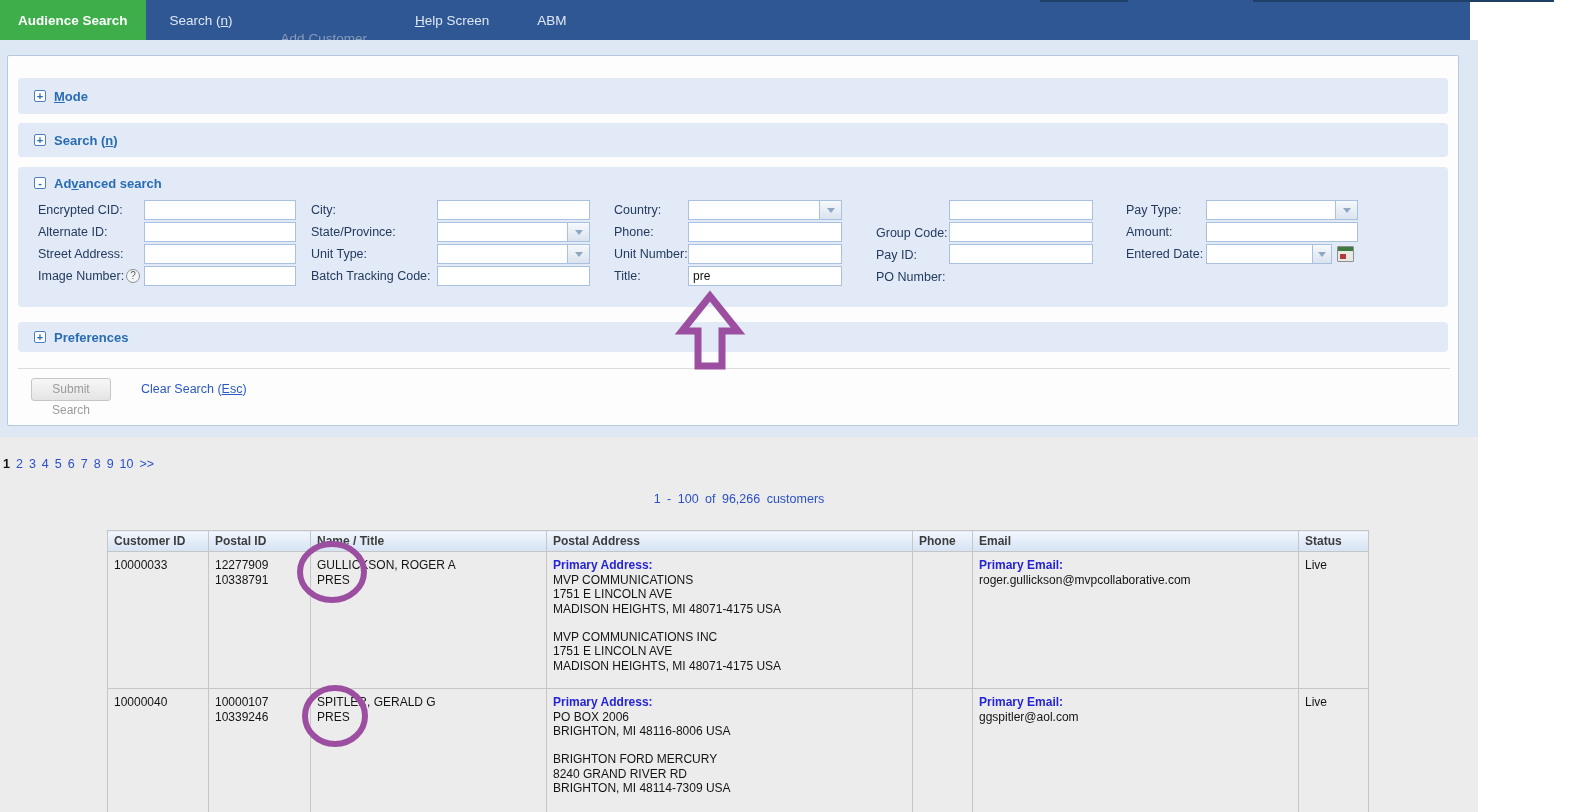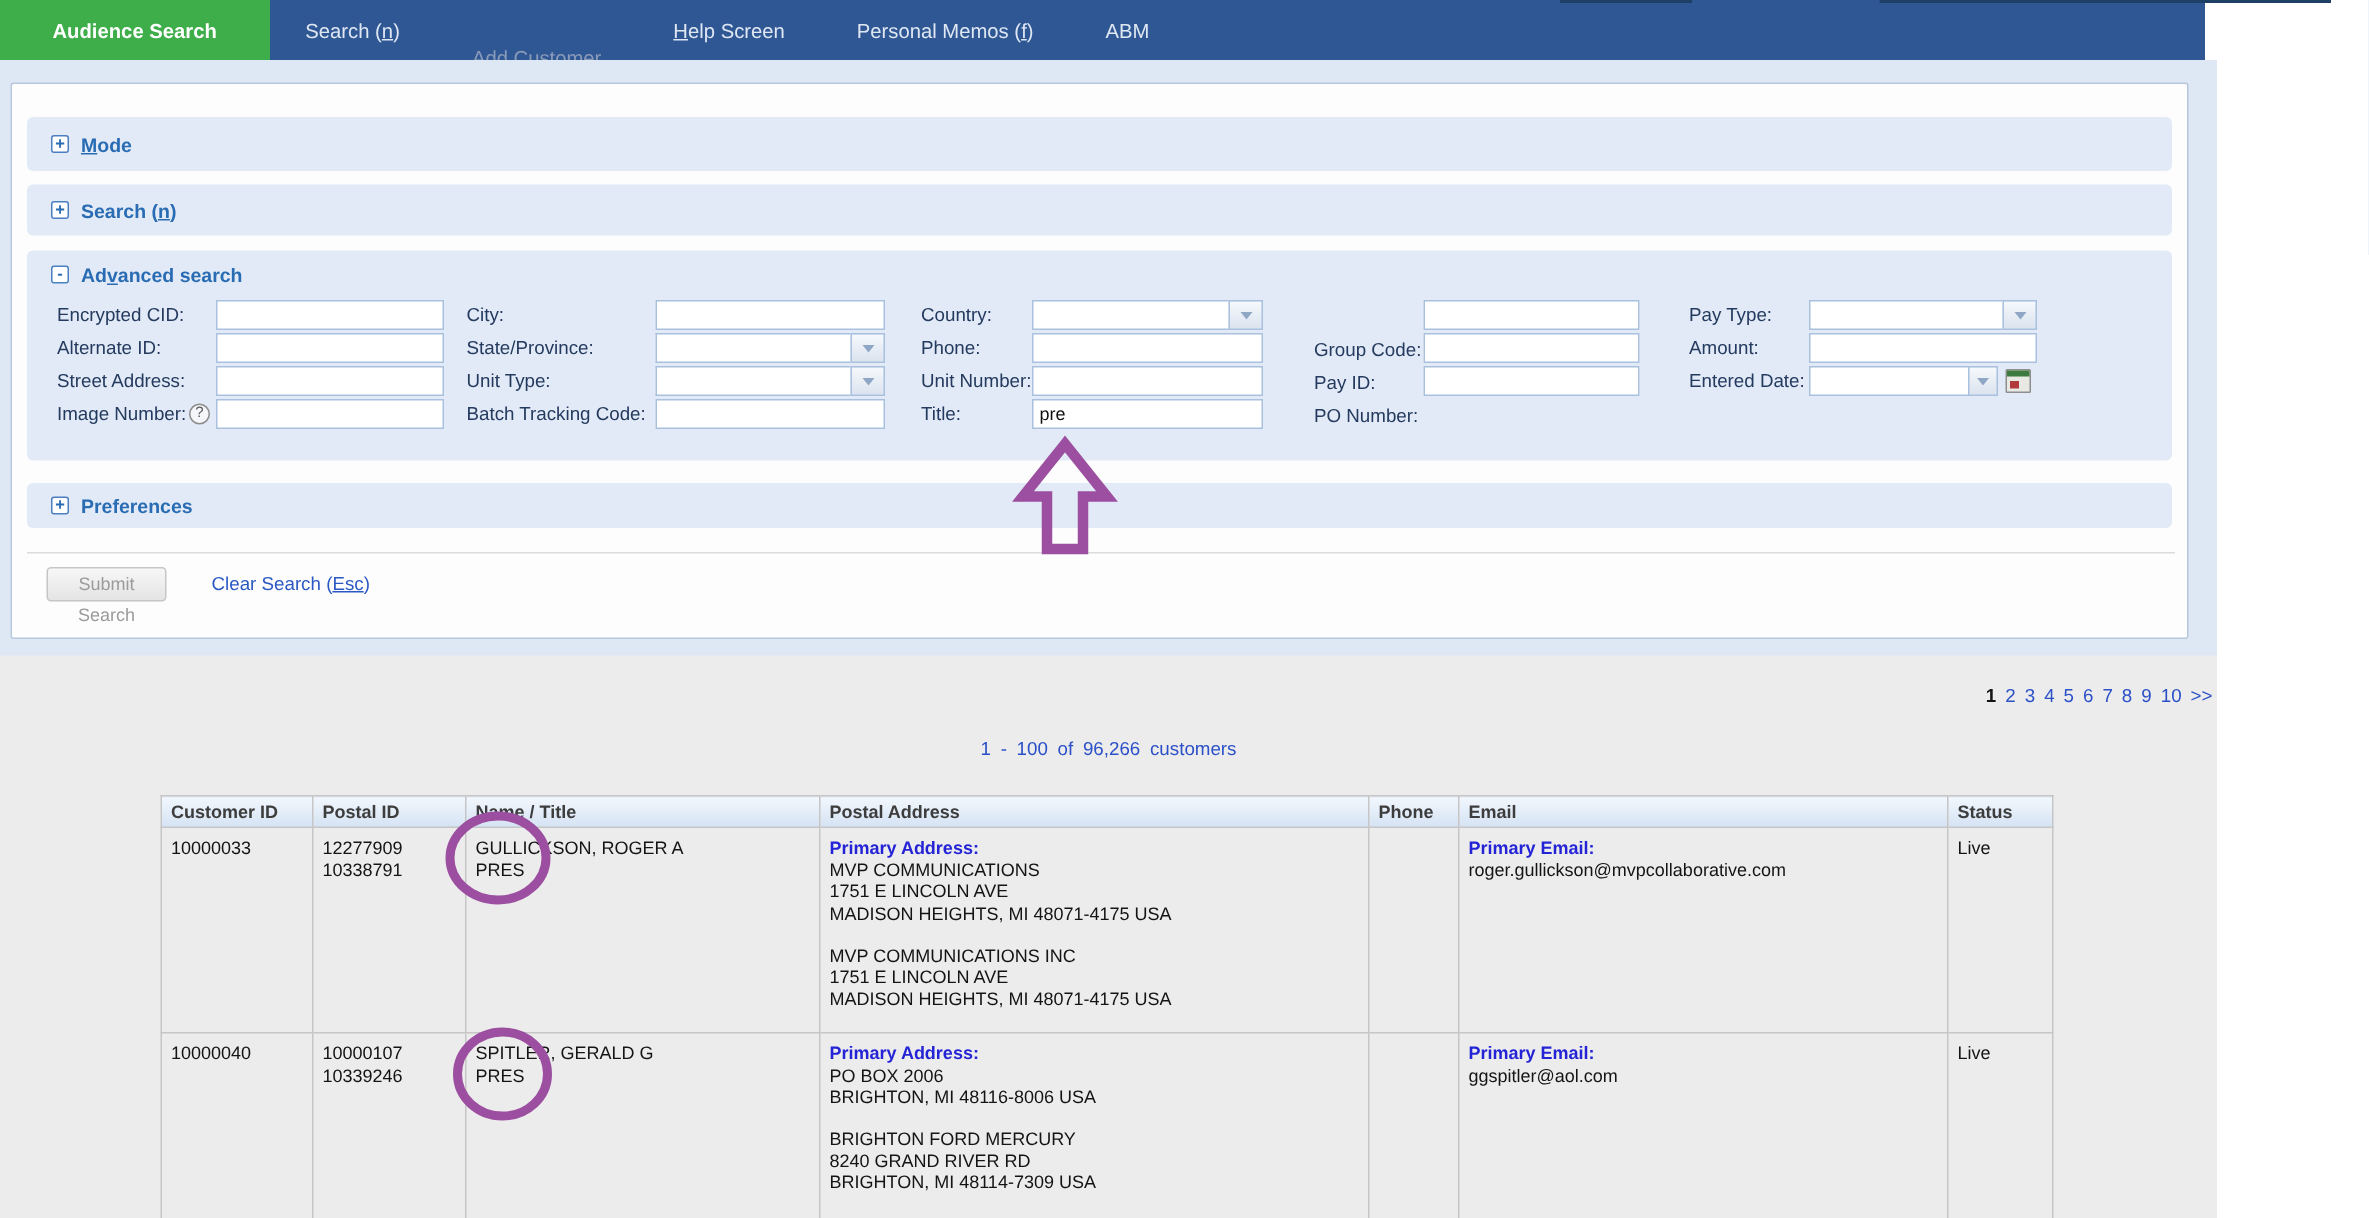--- a/index.html
+++ b/index.html
@@ -5,21 +5,21 @@
   * { box-sizing: border-box; }
   html,body { margin:0; padding:0; }
   body {
     width:1579px; height:812px; position:relative; overflow:hidden;
     background:#ffffff;
     font-family:"Liberation Sans", sans-serif;
     -webkit-font-smoothing:antialiased;
   }
   
   .topbar{position:absolute;left:0;top:0;width:1470px;height:40px;background:#2f5794;display:flex;align-items:stretch;}
-  .brand{background:#3dae49;color:#fff;font-weight:bold;font-size:13.5px;display:flex;align-items:center;padding:0 35px;}
+  .brand{background:#3dae49;color:#fff;font-weight:bold;font-size:13.5px;display:flex;align-items:center;padding:0 18px;}
   .nav-item{color:#dfe7f3;font-size:13.5px;display:flex;align-items:center;padding:0 24px;cursor:pointer;white-space:nowrap;}
   .nav-item.disabled{color:#8a9ab9;margin-top:36px;}
   .key{text-decoration:underline;}
   .topline{position:absolute;top:0;height:2px;background:#1e4066;z-index:5;}
   .topline.a{left:1040px;width:88px;}
   .topline.b{left:1253px;width:301px;}
   
   .pagebg{position:absolute;left:0;top:40px;width:1478px;height:772px;background:#dde8f4;}
   
   .panel{position:absolute;left:7px;top:15px;width:1452px;height:371px;background:#fdfdfe;border:1px solid #b8c8dc;border-radius:2px;}
@@ -54,21 +54,21 @@
   .selbtn-sm{width:20px;}
   .tri{width:0;height:0;border-left:4px solid transparent;border-right:4px solid transparent;border-top:5px solid #8fa7c5;}
   .cal{flex:0 0 auto;width:17px;height:16px;border:1px solid #8e8e8e;background:#e9e9e4;position:relative;margin-left:5px;border-radius:1px;cursor:pointer;}
   .cal::before{content:"";position:absolute;left:0;top:0;right:0;height:4px;background:#3c7a3f;}
   .cal::after{content:"";position:absolute;left:2px;top:7px;width:6px;height:5px;background:#b23a3a;}
   .sep{position:absolute;left:10px;top:312px;width:1432px;height:1px;background:#dcdcdc;}
   .btn-submit{position:absolute;left:23px;top:322px;width:80px;height:23px;background:linear-gradient(#f7f7f7,#e4e4e4);border:1px solid #c6c6c6;border-radius:3px;color:#9b9b9b;font-size:12px;text-align:center;line-height:21px;cursor:pointer;}
   .clear-link{position:absolute;left:133px;top:326px;color:#2b59c3;font-size:12.5px;cursor:pointer;}
   
   .results{position:absolute;left:0;top:397px;width:1478px;height:376px;background:#ececec;}
-  .pager{position:absolute;top:20px;left:0;width:100%;text-align:right;font-size:12.5px;color:#2b50c8;}
+  .pager{position:absolute;top:20px;left:0;width:100%;text-align:left;font-size:12.5px;color:#2b50c8;}
   .pager span{margin:0 3px;cursor:pointer;}
   .pager .cur{color:#141414;font-weight:bold;cursor:default;}
   .summary{position:absolute;top:55px;left:0;width:100%;text-align:center;color:#2b50c8;font-weight:normal;font-size:12.5px;word-spacing:3px;}
   table.ctable{position:absolute;left:107px;top:93px;border-collapse:collapse;table-layout:fixed;width:1261px;font-size:12px;color:#141414;}
   .ctable th{background:linear-gradient(#f2f7fd,#d5e3f4);border:1px solid #c6c6c6;font-weight:bold;color:#3d3d3d;text-align:left;padding:3px 6px;font-size:12px;white-space:nowrap;}
   .ctable td{border:1px solid #c6c6c6;vertical-align:top;padding:6px 6px;line-height:1.22;}
   tr.r1{height:137px;} tr.r2{height:140px;}
   .blue-label{color:#2424d6;font-weight:bold;}
   .addr-gap{height:13px;}
   
@@ -82,23 +82,20 @@
     <span>Audience Search</span>
   </div>
   <div class="nav-item">
     <span><span>Search (</span><span class="key">n</span><span>)</span></span>
   </div>
   <div class="nav-item disabled">
     <span><span>Add </span><span class="key">C</span><span>ustomer</span></span>
   </div>
   <div class="nav-item">
     <span><span></span><span class="key">H</span><span>elp Screen</span></span>
-  </div>
-  <div class="nav-item">
-    <span><span>Personal Memos (</span><span class="key">f</span><span>)</span></span>
   </div>
   <div class="nav-item">
     <span><span>ABM</span></span>
   </div>
 </div>
 <div class="topline a"></div>
 <div class="topline b"></div>
 
 <div class="pagebg">
 

